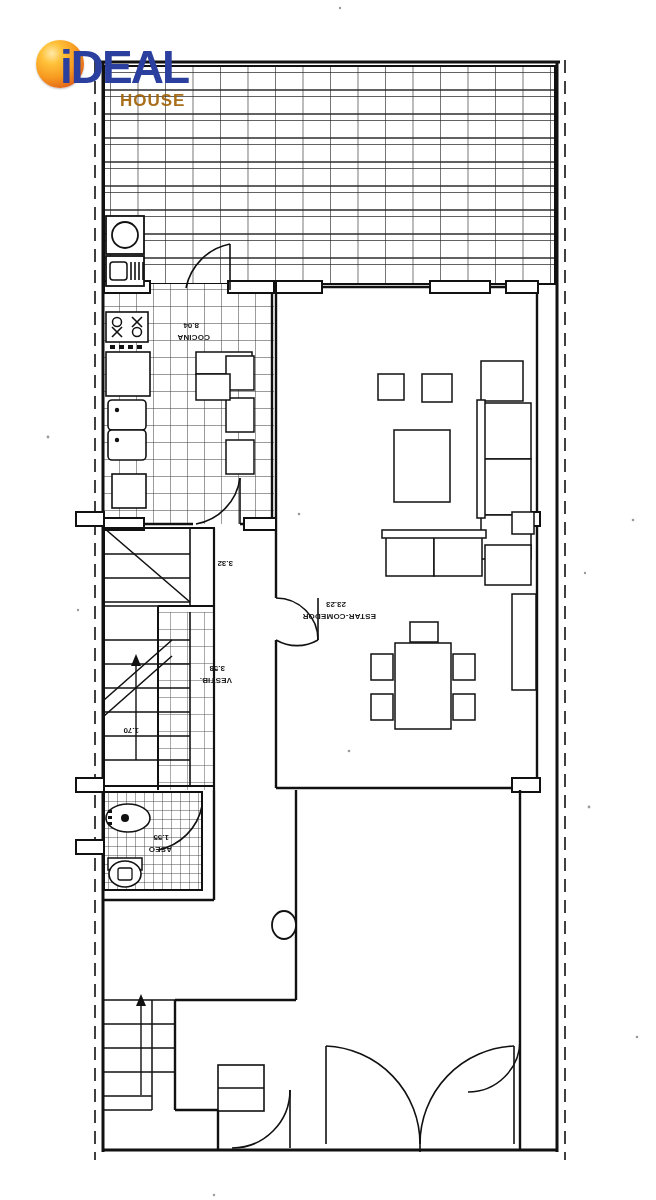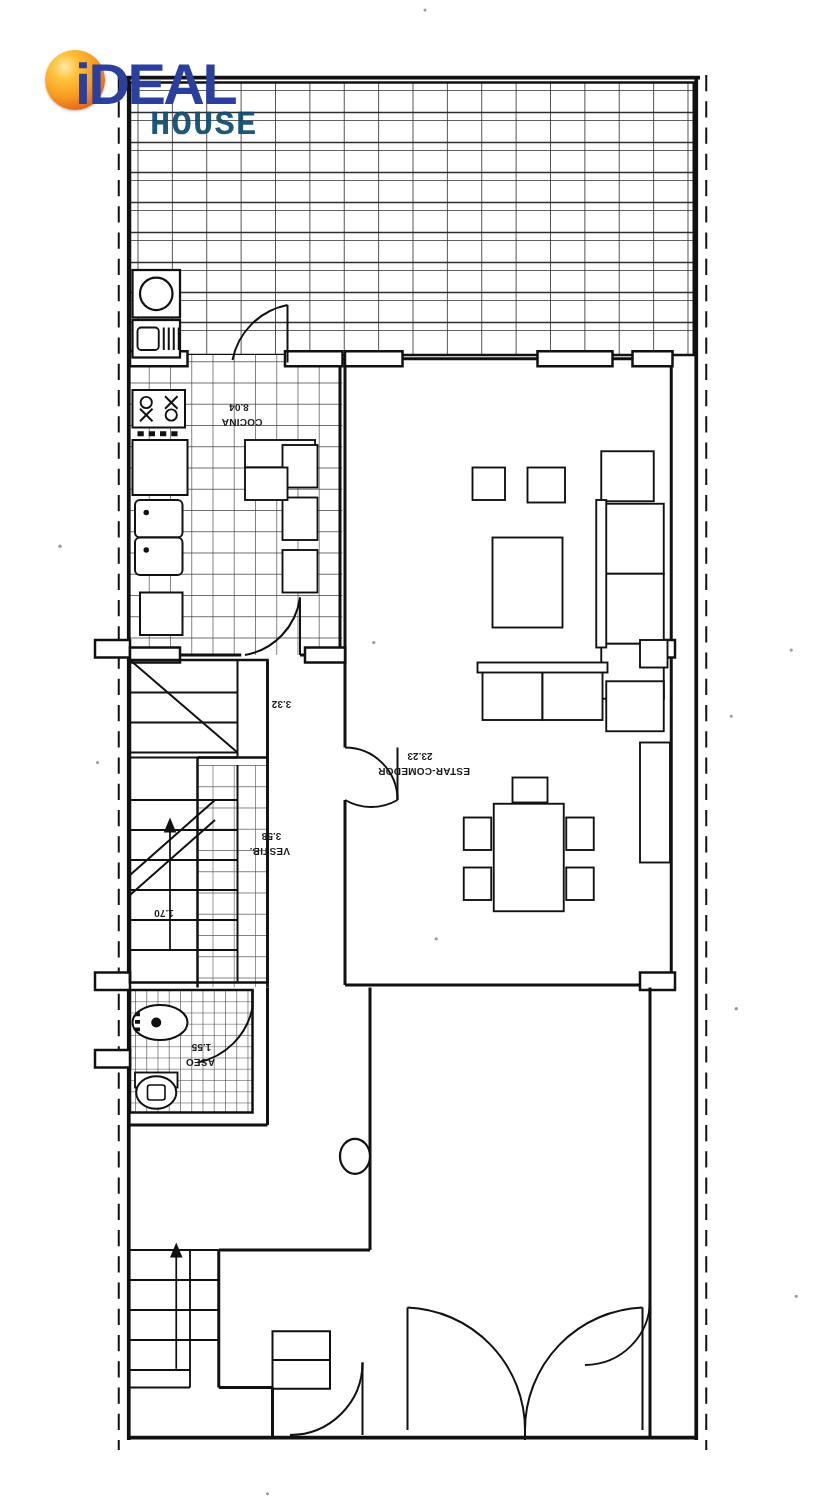--- a/index.html
+++ b/index.html
@@ -9,22 +9,22 @@
   #stage{position:absolute;left:0;top:0;width:656px;height:1200px;background:#fff;}
 
   
   #logo{position:absolute;left:36px;top:26px;width:190px;height:80px;z-index:40;}
   #logo .ball{position:absolute;left:0;top:14px;width:48px;height:48px;border-radius:50%;
      background:radial-gradient(circle at 33% 28%, #ffe9a8 0%, #ffc23a 22%, #f79a20 52%, #e2641a 78%, #b63d12 100%);
      box-shadow:0 1px 2px rgba(0,0,0,.25);}
   #logo .word{position:absolute;left:24px;top:18px;font-family:"Liberation Sans",sans-serif;
      font-weight:bold;font-size:46px;letter-spacing:-2px;color:#2b3f9e;line-height:46px;
      -webkit-text-stroke:0px;}
-  #logo .sub{position:absolute;left:84px;top:62px;font-family:Liberation Mono, monospace;
-     font-weight:bold;font-size:27px;letter-spacing:1px;color:#0c4a6e;line-height:26px;opacity:.92;}
+  #logo .sub{position:absolute;left:84px;top:62px;font-family:Liberation Sans, sans-serif;
+     font-weight:bold;font-size:17px;letter-spacing:1px;color:#a16207;line-height:26px;opacity:.92;}
 
   
   svg{position:absolute;left:0;top:0;}
   .rm-label{font-family:"Liberation Sans",sans-serif;font-size:8px;font-weight:bold;
             fill:#1a1a1a;letter-spacing:.2px;}
   .rm-dim{font-family:"Liberation Sans",sans-serif;font-size:8px;font-weight:bold;fill:#1a1a1a;}
   .stair-dim{font-family:"Liberation Sans",sans-serif;font-size:8px;font-weight:bold;fill:#1a1a1a;}
 </style>
 </head>
 <body>

